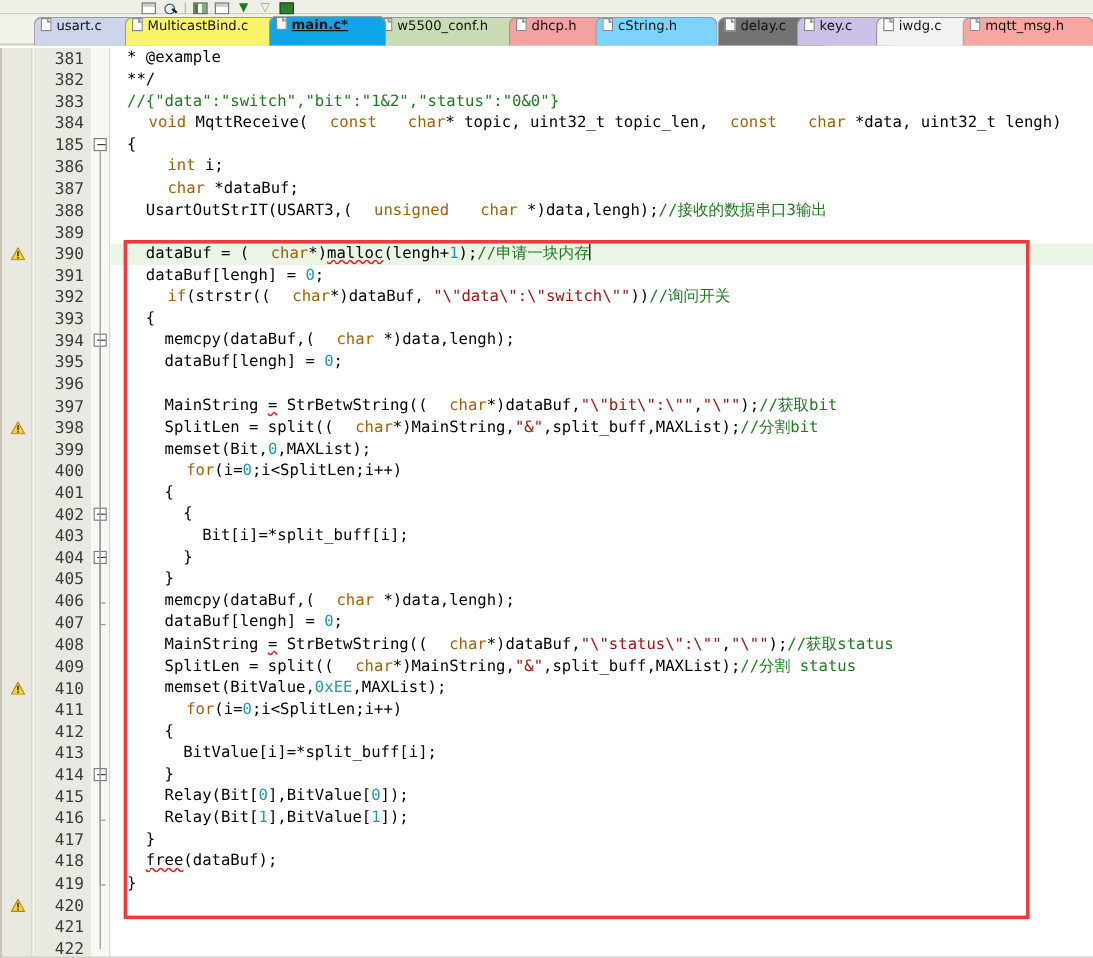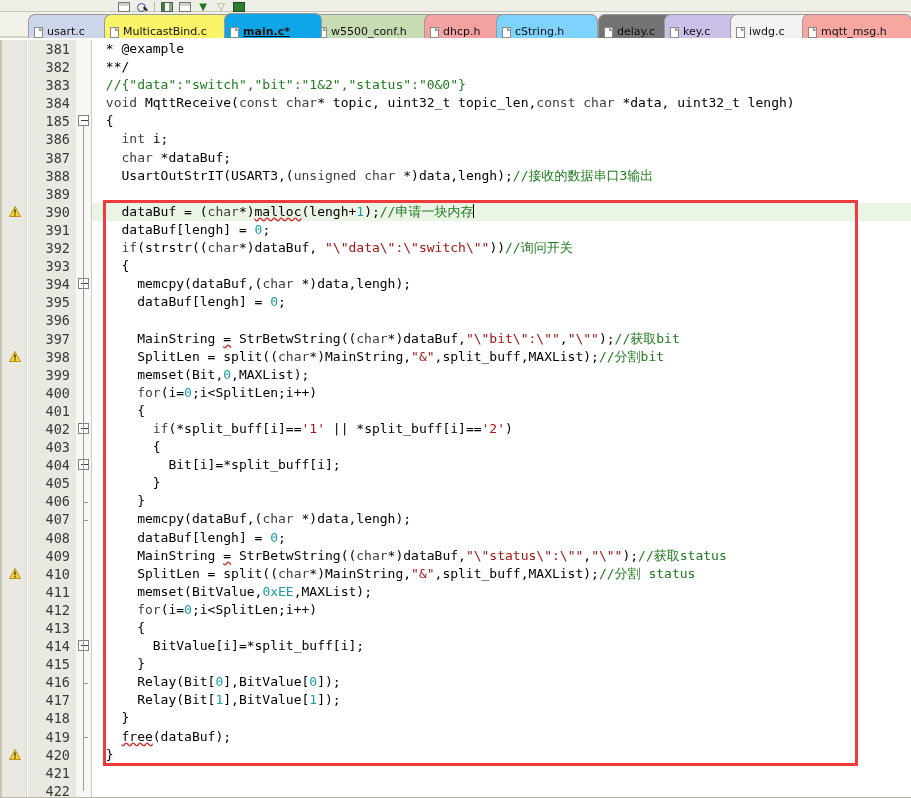--- a/index.html
+++ b/index.html
@@ -41,21 +41,21 @@
   #tab-bar {
     position: absolute; left: 0; top: 12px; width: 911px; height: 26px;
     background: #f3f2ea;
   }
   #tab-bar::after {
     content: ""; position: absolute; left: 0; bottom: 0; width: 911px; height: 2px;
     background: #d6d3c2;
   }
   .tab {
     position: absolute; top: 2px; height: 24px;
-    display: flex; align-items: flex-end; gap: 4px;
+    display: flex; align-items: flex-start; gap: 4px;
     padding: 0 8px 0 5px;
     border: 1px solid #9a9a9a;
     border-bottom: none;
     border-radius: 7px 7px 0 0;
     font-family: "DejaVu Sans", sans-serif;
     font-size: 11px;
     color: #111;
     white-space: nowrap;
     z-index: 1;
   }
@@ -127,21 +127,21 @@
     content: ""; position: absolute; left: 2px; top: 4px; width: 7px; height: 1px; background: #3c3c3c;
   }
   .fold-line {
     position: absolute; left: 7px; width: 1px; background: #9a9a9a;
   }
   .fold-tick {
     position: absolute; left: 7px; width: 5px; height: 1px; background: #9a9a9a;
   }
 
   
-  .kw  { color: #404040; }
+  .kw  { color: #a16207; margin-left: 18px; }
   .str { color: #a31515; }
   .cmt { color: #1f7a1f; }
   .num { color: #1a9ab0; }
 
   
   .sq {
     text-decoration: underline wavy #d42a2a;
     text-decoration-skip-ink: none;
   }
 
@@ -324,21 +324,20 @@
       <div class="row">   <span class="kw">if</span>(strstr((<span class="kw">char</span>*)dataBuf, <span class="str">"\"data\":\"switch\""</span>))<span class="cmt">//询问开关</span></div>
       <div class="row">   {</div>
       <div class="row">     memcpy(dataBuf,(<span class="kw">char</span> *)data,lengh);</div>
       <div class="row">     dataBuf[lengh] = <span class="num">0</span>;</div>
       <div class="row">&nbsp;</div>
       <div class="row">     MainString <span class="sq">=</span> StrBetwString((<span class="kw">char</span>*)dataBuf,<span class="str">"\"bit\":\""</span>,<span class="str">"\""</span>);<span class="cmt">//获取bit</span></div>
       <div class="row">     SplitLen = split((<span class="kw">char</span>*)MainString,<span class="str">"&amp;"</span>,split_buff,MAXList);<span class="cmt">//分割bit</span></div>
       <div class="row">     memset(Bit,<span class="num">0</span>,MAXList);</div>
       <div class="row">     <span class="kw">for</span>(i=<span class="num">0</span>;i&lt;SplitLen;i++)</div>
       <div class="row">     {</div>
-      <div class="row">       <span class="kw">if</span>(*split_buff[i]==<span class="str">'1'</span> || *split_buff[i]==<span class="str">'2'</span>)</div>
       <div class="row">       {</div>
       <div class="row">         Bit[i]=*split_buff[i];</div>
       <div class="row">       }</div>
       <div class="row">     }</div>
       <div class="row">     memcpy(dataBuf,(<span class="kw">char</span> *)data,lengh);</div>
       <div class="row">     dataBuf[lengh] = <span class="num">0</span>;</div>
       <div class="row">     MainString <span class="sq">=</span> StrBetwString((<span class="kw">char</span>*)dataBuf,<span class="str">"\"status\":\""</span>,<span class="str">"\""</span>);<span class="cmt">//获取status</span></div>
       <div class="row">     SplitLen = split((<span class="kw">char</span>*)MainString,<span class="str">"&amp;"</span>,split_buff,MAXList);<span class="cmt">//分割 status</span></div>
       <div class="row">     memset(BitValue,<span class="num">0xEE</span>,MAXList);</div>
       <div class="row">     <span class="kw">for</span>(i=<span class="num">0</span>;i&lt;SplitLen;i++)</div>

